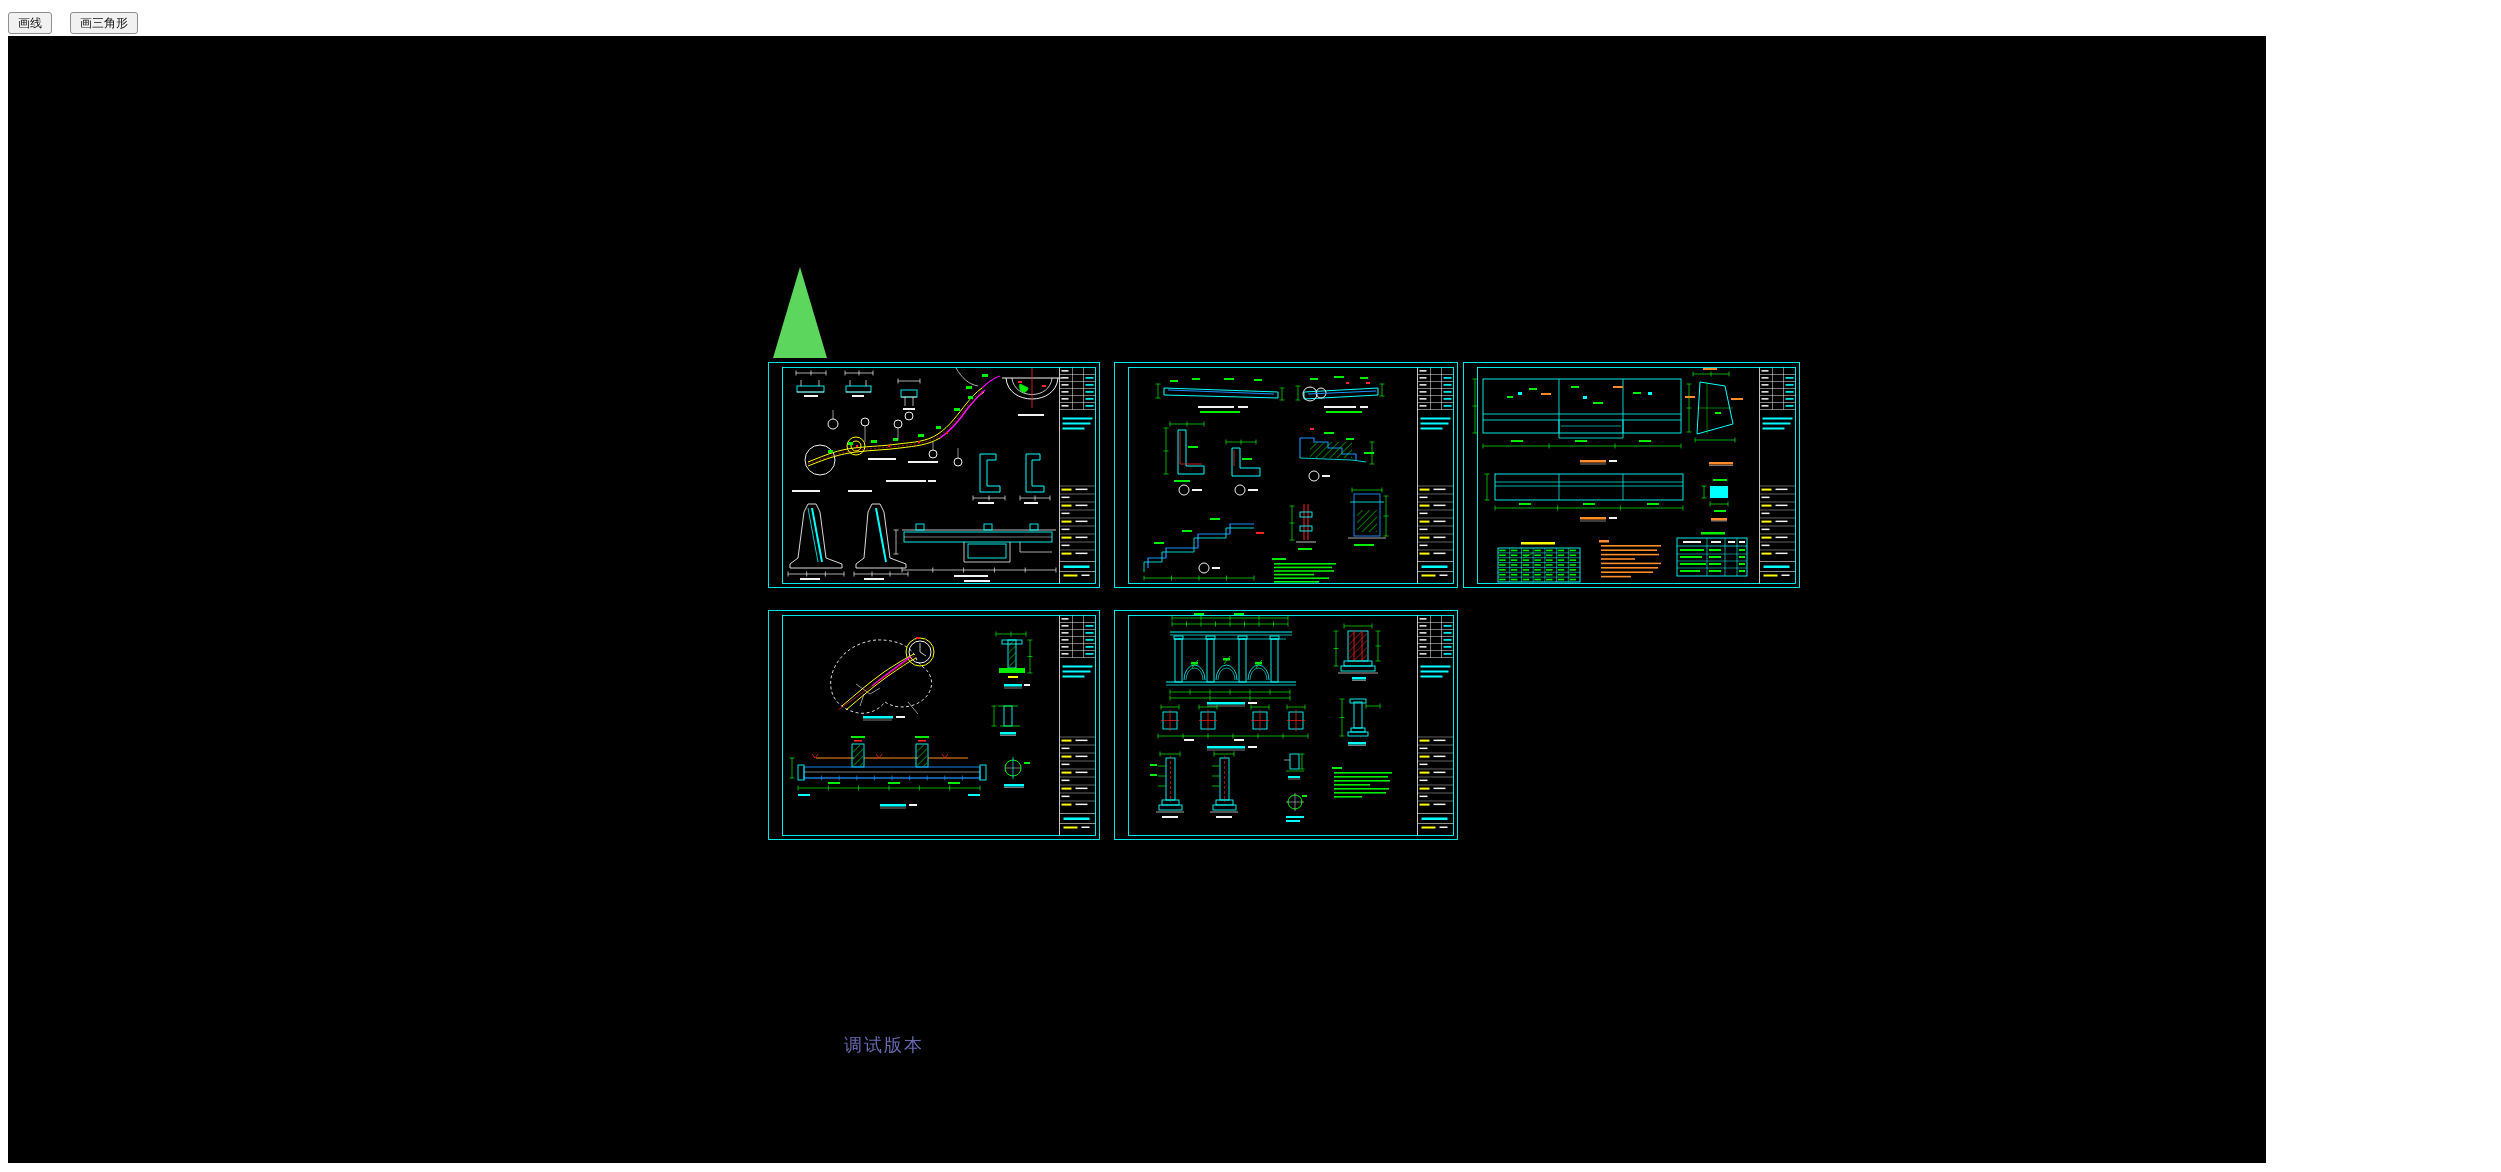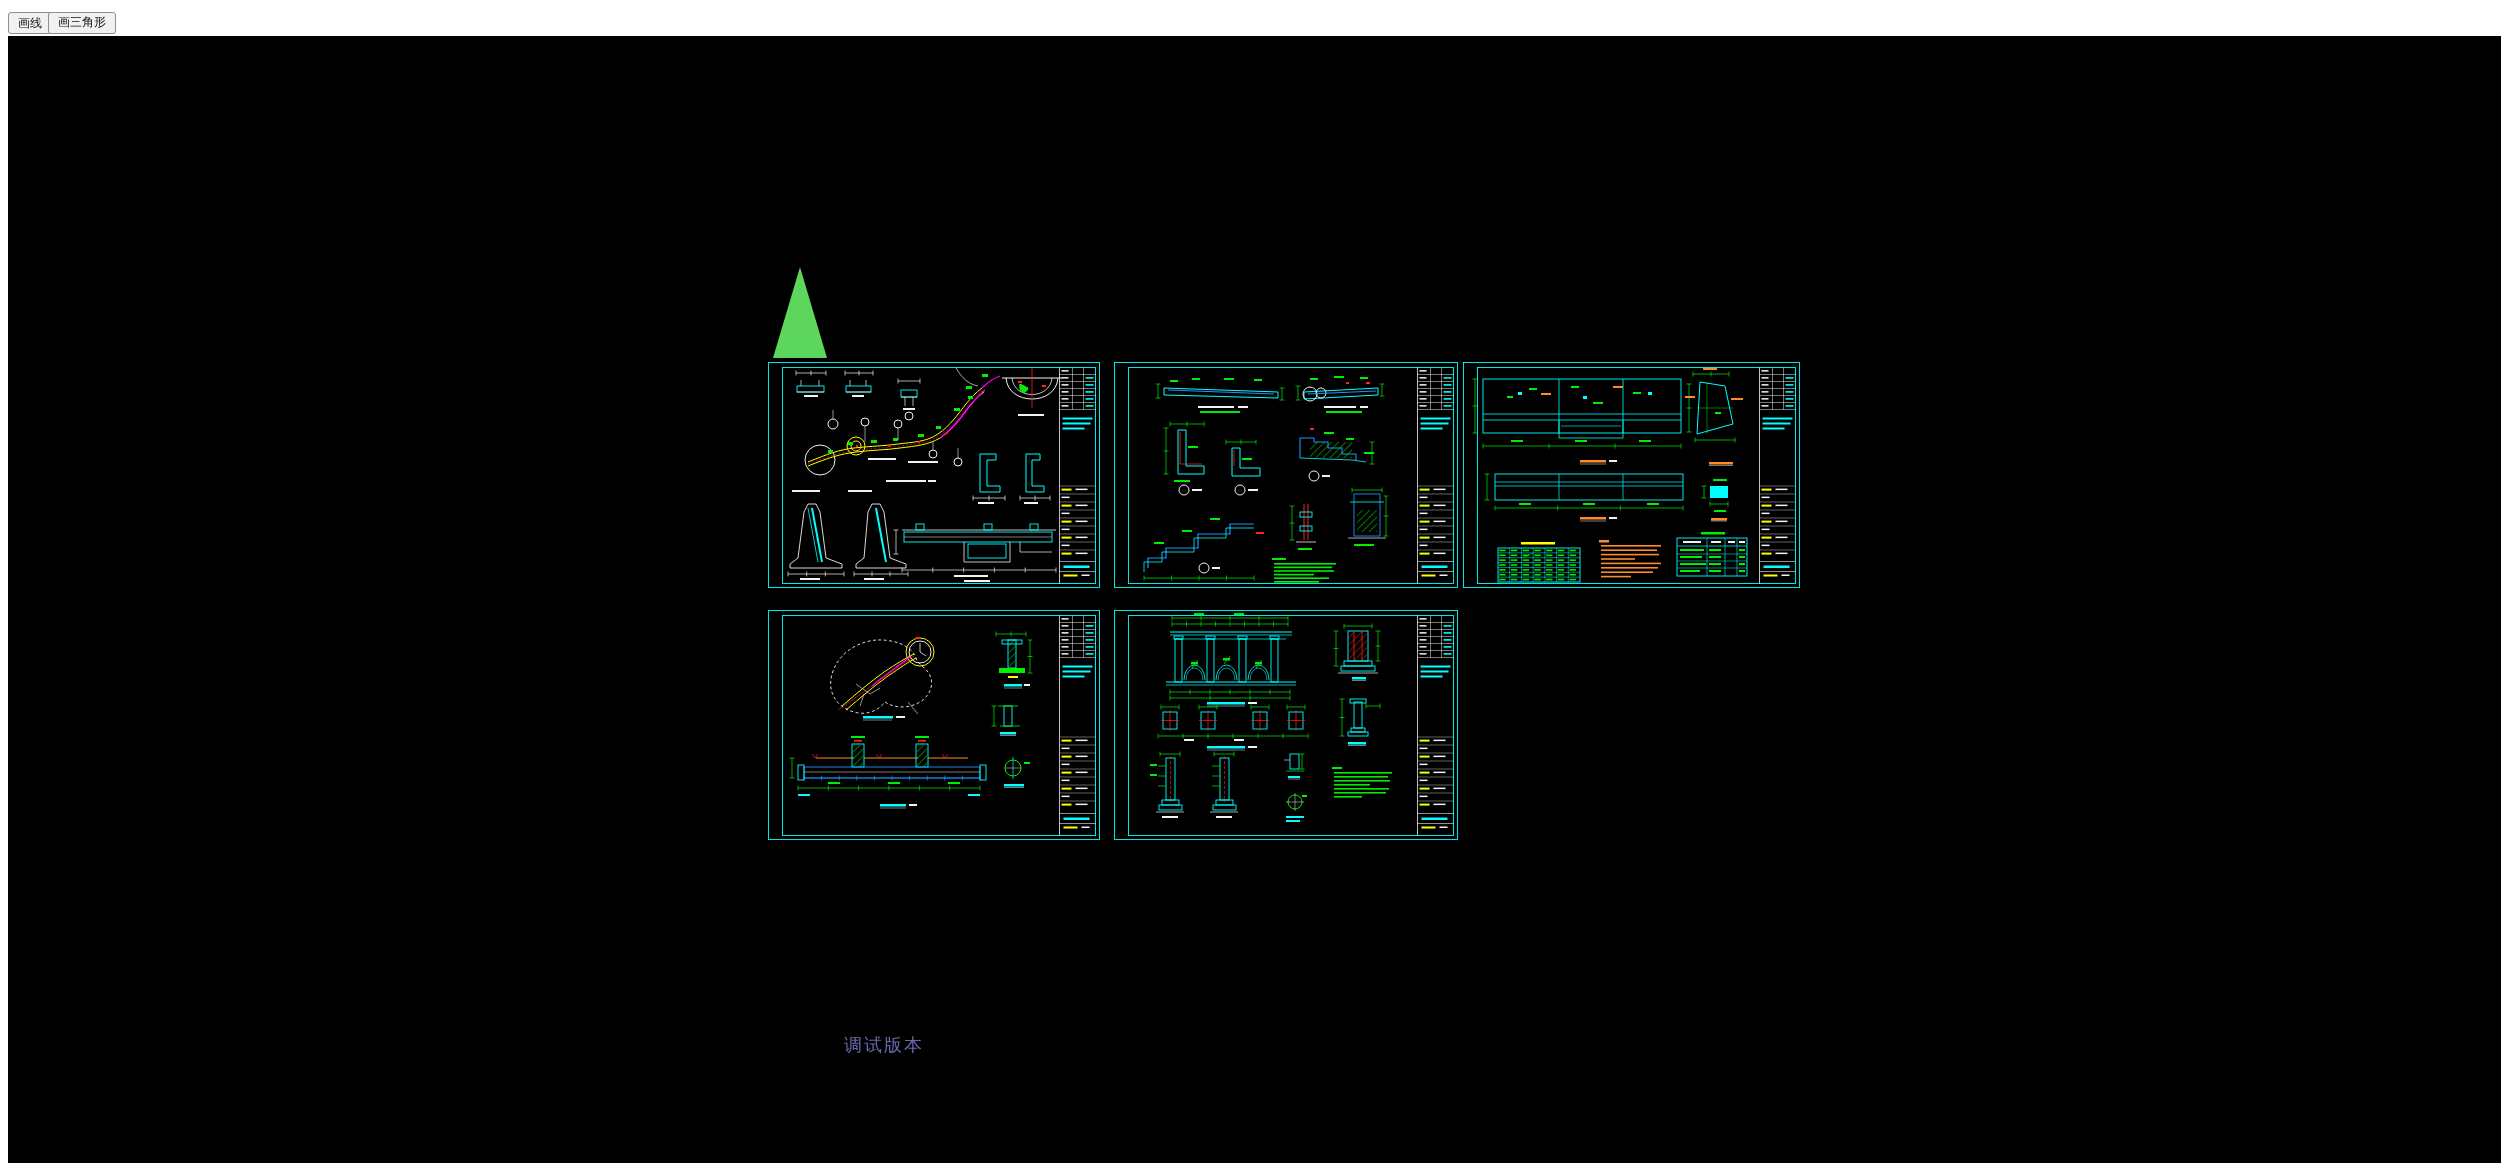--- a/index.html
+++ b/index.html
@@ -1,25 +1,25 @@
 <!DOCTYPE html>
 <html><head>
 <meta charset="utf-8">
 <style>
   html,body{margin:0;padding:0;background:#ffffff;}
-  #page{position:relative;width:2501px;height:1172px;background:#ffffff;overflow:hidden;
+  #page{position:relative;width:2266px;height:1172px;background:#ffffff;overflow:hidden;
         font-family:"Liberation Sans","DejaVu Sans",sans-serif;}
   #top-hairline{position:absolute;left:0;top:2px;width:100%;height:1px;background:#d9d9d9;}
   #toolbar{position:absolute;left:0;top:0;width:100%;height:36px;background:#ffffff;}
   .tb-btn{position:absolute;top:12px;height:22px;box-sizing:border-box;
           background:#f1f1f1;border:1px solid #8f8f8f;border-radius:3px;
           font-size:12px;line-height:14px;padding:3px 9px;color:#111;cursor:pointer;
           font-family:"Liberation Sans","DejaVu Sans",sans-serif;}
   #btn-line{left:8px;}
-  #btn-tri{left:48px;font-family:Liberation Mono, monospace;}
+  #btn-tri{left:70px;}
   #canvas{position:absolute;left:8px;top:36px;width:2493px;height:1127px;background:#000000;}
   .sheet{position:absolute;display:block;}
   #debug-label{position:absolute;left:824px;top:1033px;font-size:18px;letter-spacing:2px;
                font-family:"DejaVu Sans","Liberation Sans",sans-serif;margin-left:20px;}
   #triangle-svg{position:absolute;left:762px;top:263px;}
 </style>
 </head>
 <body>
 
 <div id="page">

